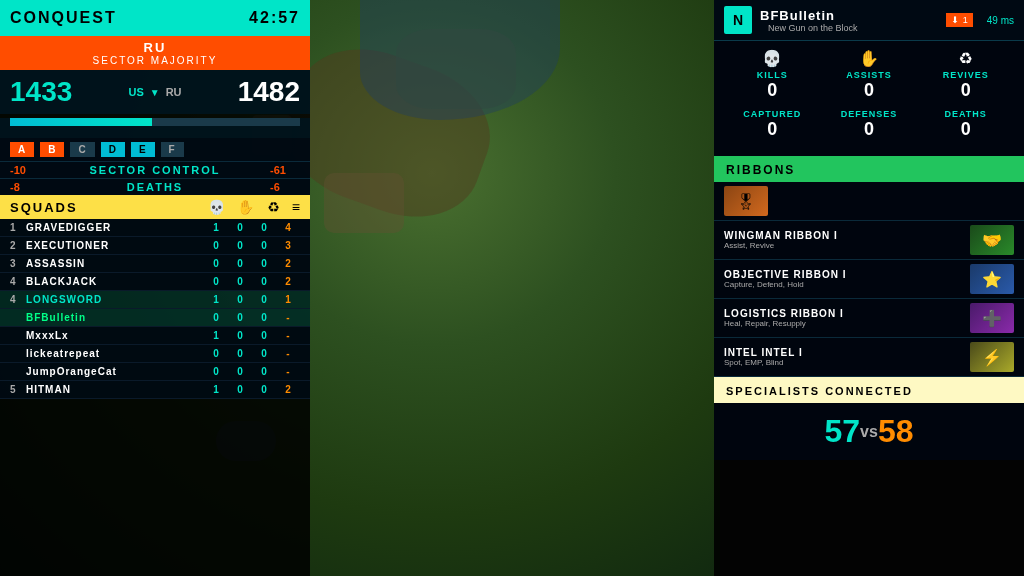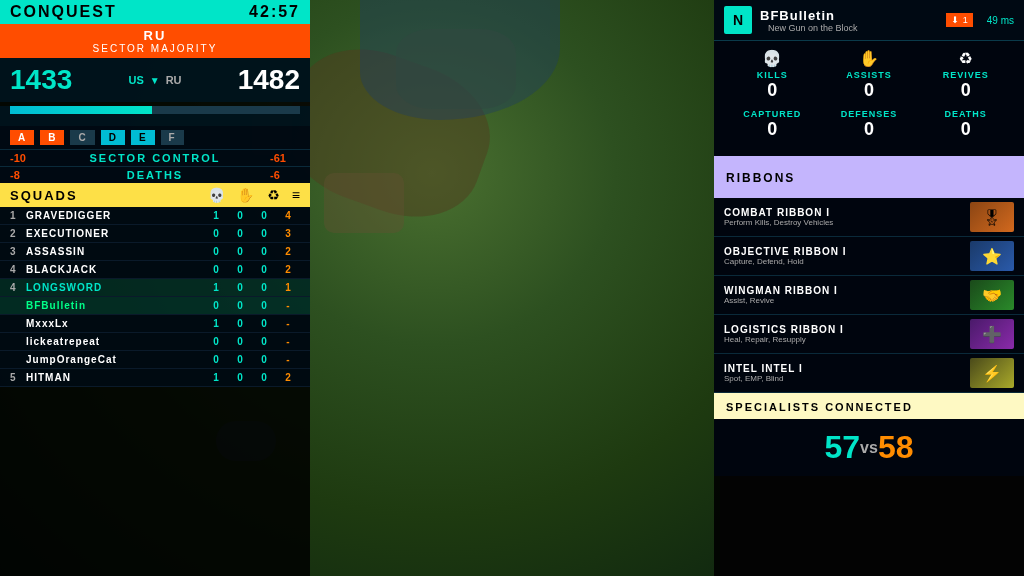--- a/index.html
+++ b/index.html
@@ -31,21 +31,21 @@
       background: rgba(0, 0, 0, 0.85);
     }
 
     
     #header {
       display: flex;
       justify-content: space-between;
       align-items: center;
       background: #00e5c8;
       padding: 4px 10px;
-      height: 24px;
+      height: 36px;
     }
 
     #game-mode {
       color: #000;
       font-weight: 900;
       font-size: 16px;
       letter-spacing: 2px;
     }
 
     #timer {
@@ -358,22 +358,22 @@
 
     .stat-cell-value {
       color: #fff;
       font-size: 18px;
       font-weight: 900;
       display: block;
     }
 
     
     #ribbons-header {
-      background: #c4b5fd;
-      padding: 12px 12px;
+      background: #22c55e;
+      padding: 4px 12px;
     }
 
     #ribbons-title {
       color: #000;
       font-weight: 900;
       font-size: 12px;
       letter-spacing: 2px;
     }
 
     .ribbon-row {
@@ -663,42 +663,38 @@
       </div>
     </div>
   </div>
 
   <div id="ribbons-header">
     <span id="ribbons-title">RIBBONS</span>
   </div>
 
   <div id="ribbons-list">
       <div class="ribbon-row">
+    <div class="ribbon-img ribbon-combat">🎖</div>
+  </div>
+      <div class="ribbon-row">
     <div class="ribbon-info">
-      <div class="ribbon-name">COMBAT RIBBON I</div>
-      <div class="ribbon-desc">Perform Kills, Destroy Vehicles</div>
-    </div>
-    <div class="ribbon-img ribbon-combat">🎖</div>
+      <div class="ribbon-name">WINGMAN RIBBON I</div>
+      <div class="ribbon-desc">Assist, Revive</div>
+    </div>
+    <div class="ribbon-img ribbon-wingman">🤝</div>
   </div>
       <div class="ribbon-row">
     <div class="ribbon-info">
       <div class="ribbon-name">OBJECTIVE RIBBON I</div>
       <div class="ribbon-desc">Capture, Defend, Hold</div>
     </div>
     <div class="ribbon-img ribbon-objective">⭐</div>
   </div>
       <div class="ribbon-row">
     <div class="ribbon-info">
-      <div class="ribbon-name">WINGMAN RIBBON I</div>
-      <div class="ribbon-desc">Assist, Revive</div>
-    </div>
-    <div class="ribbon-img ribbon-wingman">🤝</div>
-  </div>
-      <div class="ribbon-row">
-    <div class="ribbon-info">
       <div class="ribbon-name">LOGISTICS RIBBON I</div>
       <div class="ribbon-desc">Heal, Repair, Resupply</div>
     </div>
     <div class="ribbon-img ribbon-logistics">➕</div>
   </div>
       <div class="ribbon-row">
     <div class="ribbon-info">
       <div class="ribbon-name">INTEL INTEL I</div>
       <div class="ribbon-desc">Spot, EMP, Blind</div>
     </div>

